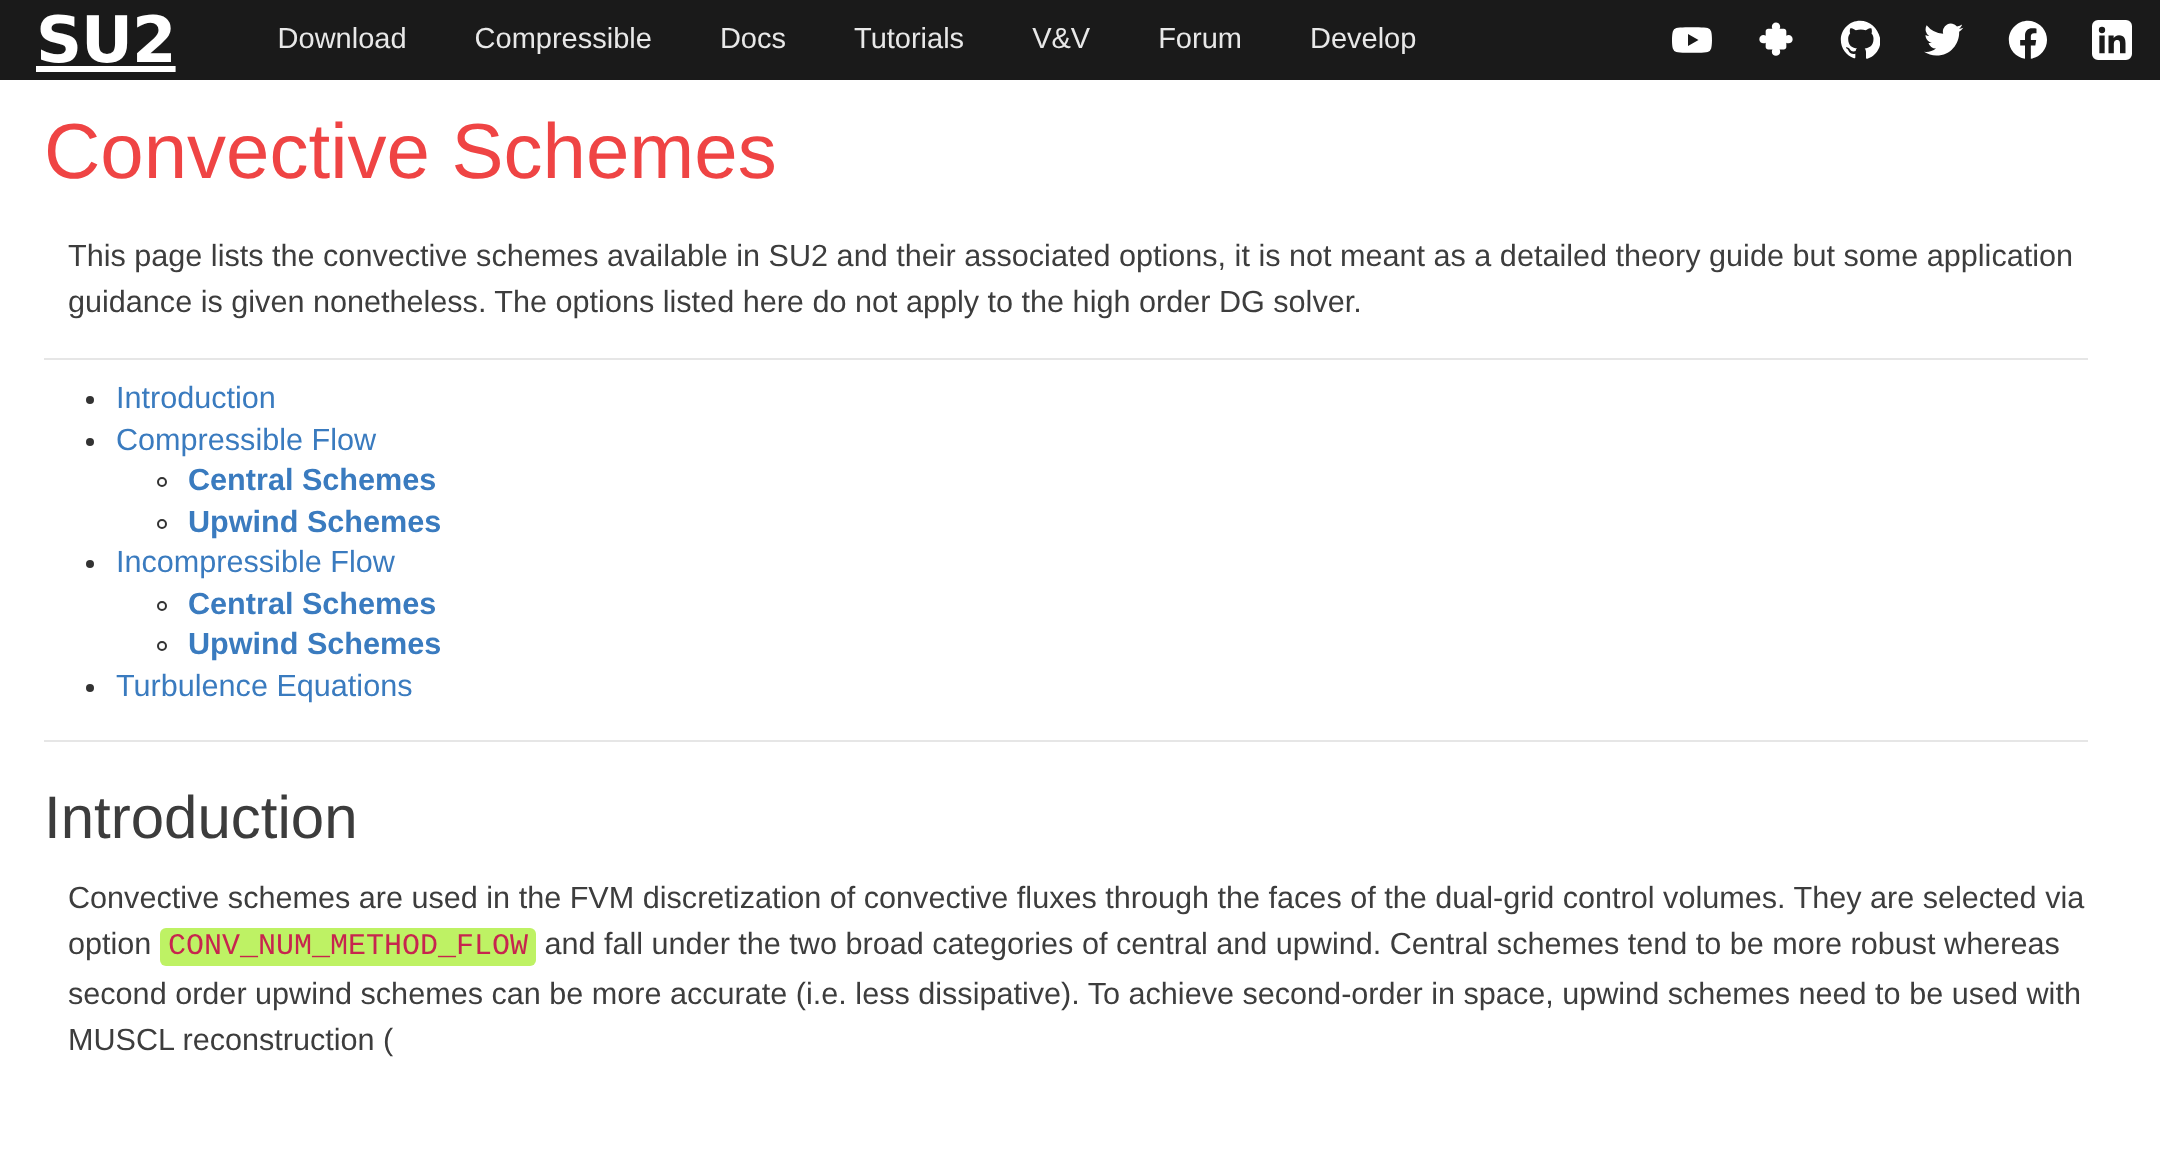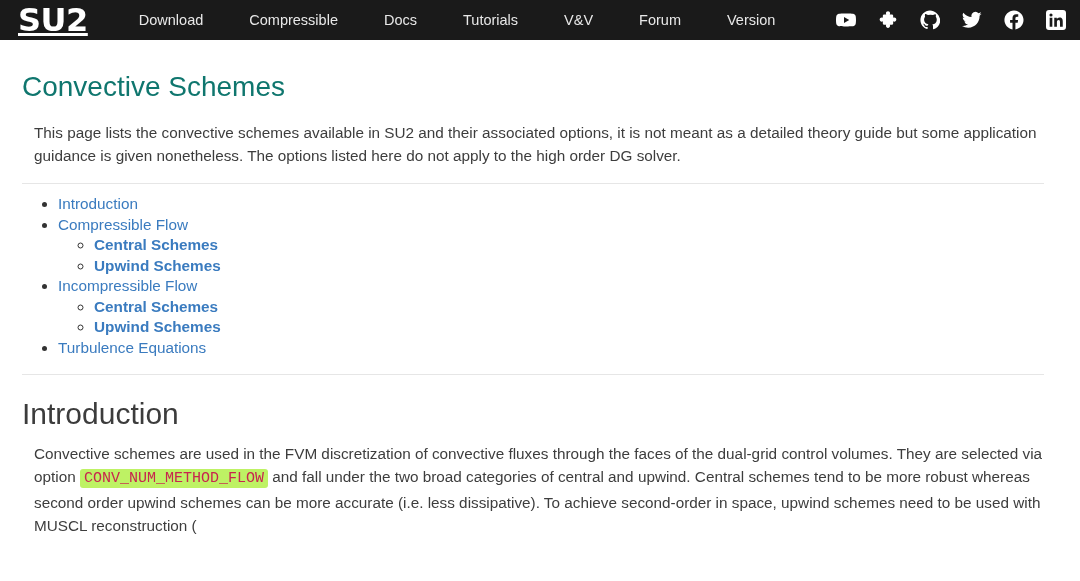--- a/index.html
+++ b/index.html
@@ -27,21 +27,21 @@
     font-size: 32px;
     letter-spacing: -0.5px;
     color: #ffffff;
     margin-right: 34px;
     line-height: 1;
     user-select: none;
   }
   .nav-links {
     display: flex;
     align-items: center;
-    gap: 12px;
+    gap: 0px;
   }
   .nav-link {
     color: #e8e8e8;
     font-size: 14.5px;
     padding: 0 17px;
     text-decoration: none;
     white-space: nowrap;
     line-height: 40px;
   }
 
@@ -85,24 +85,24 @@
     text-decoration: none;
     line-height: 1.2;
   }
 
   .content {
     flex: 1 1 auto;
     padding: 16px 36px 0 22px;
     min-width: 0;
   }
   h1.title {
-    font-size: 28px;
+    font-size: 39px;
     font-weight: normal;
-    color: #0f766e;
-    margin: 16px 0 18px 0;
+    color: #ef4444;
+    margin: 0 0 18px 0;
     line-height: 1.1;
   }
   h2.section {
     font-size: 30px;
     font-weight: normal;
     color: #3c3c3c;
     margin: 22px 0 12px 0;
     line-height: 1.1;
   }
   p.body {
@@ -153,21 +153,21 @@
 <div class="navbar">
   <a class="brand" href="#">SU2</a>
 
   <nav class="nav-links">
     <a class="nav-link" href="#">Download</a>
     <a class="nav-link" href="#">Compressible</a>
     <a class="nav-link" href="#">Docs</a>
     <a class="nav-link" href="#">Tutorials</a>
     <a class="nav-link" href="#">V&amp;V</a>
     <a class="nav-link" href="#">Forum</a>
-    <a class="nav-link" href="#">Version</a>
+    <a class="nav-link" href="#">Develop</a>
   </nav>
 
   <div class="social">
     <a href="#">
       <svg class="social-icon" viewBox="0 0 24 24">
         <path d="M23.5 6.9a3 3 0 0 0-2.1-2.1C19.6 4.3 12 4.3 12 4.3s-7.6 0-9.4.5A3 3 0 0 0 .5 6.9C0 8.7 0 12 0 12s0 3.3.5 5.1a3 3 0 0 0 2.1 2.1c1.8.5 9.4.5 9.4.5s7.6 0 9.4-.5a3 3 0 0 0 2.1-2.1c.5-1.8.5-5.1.5-5.1s0-3.3-.5-5.1zM9.6 15.6V8.4l6.3 3.6-6.3 3.6z"></path>
       </svg>
     </a>
     <a href="#">
       <svg class="social-icon" viewBox="0 0 24 24">

